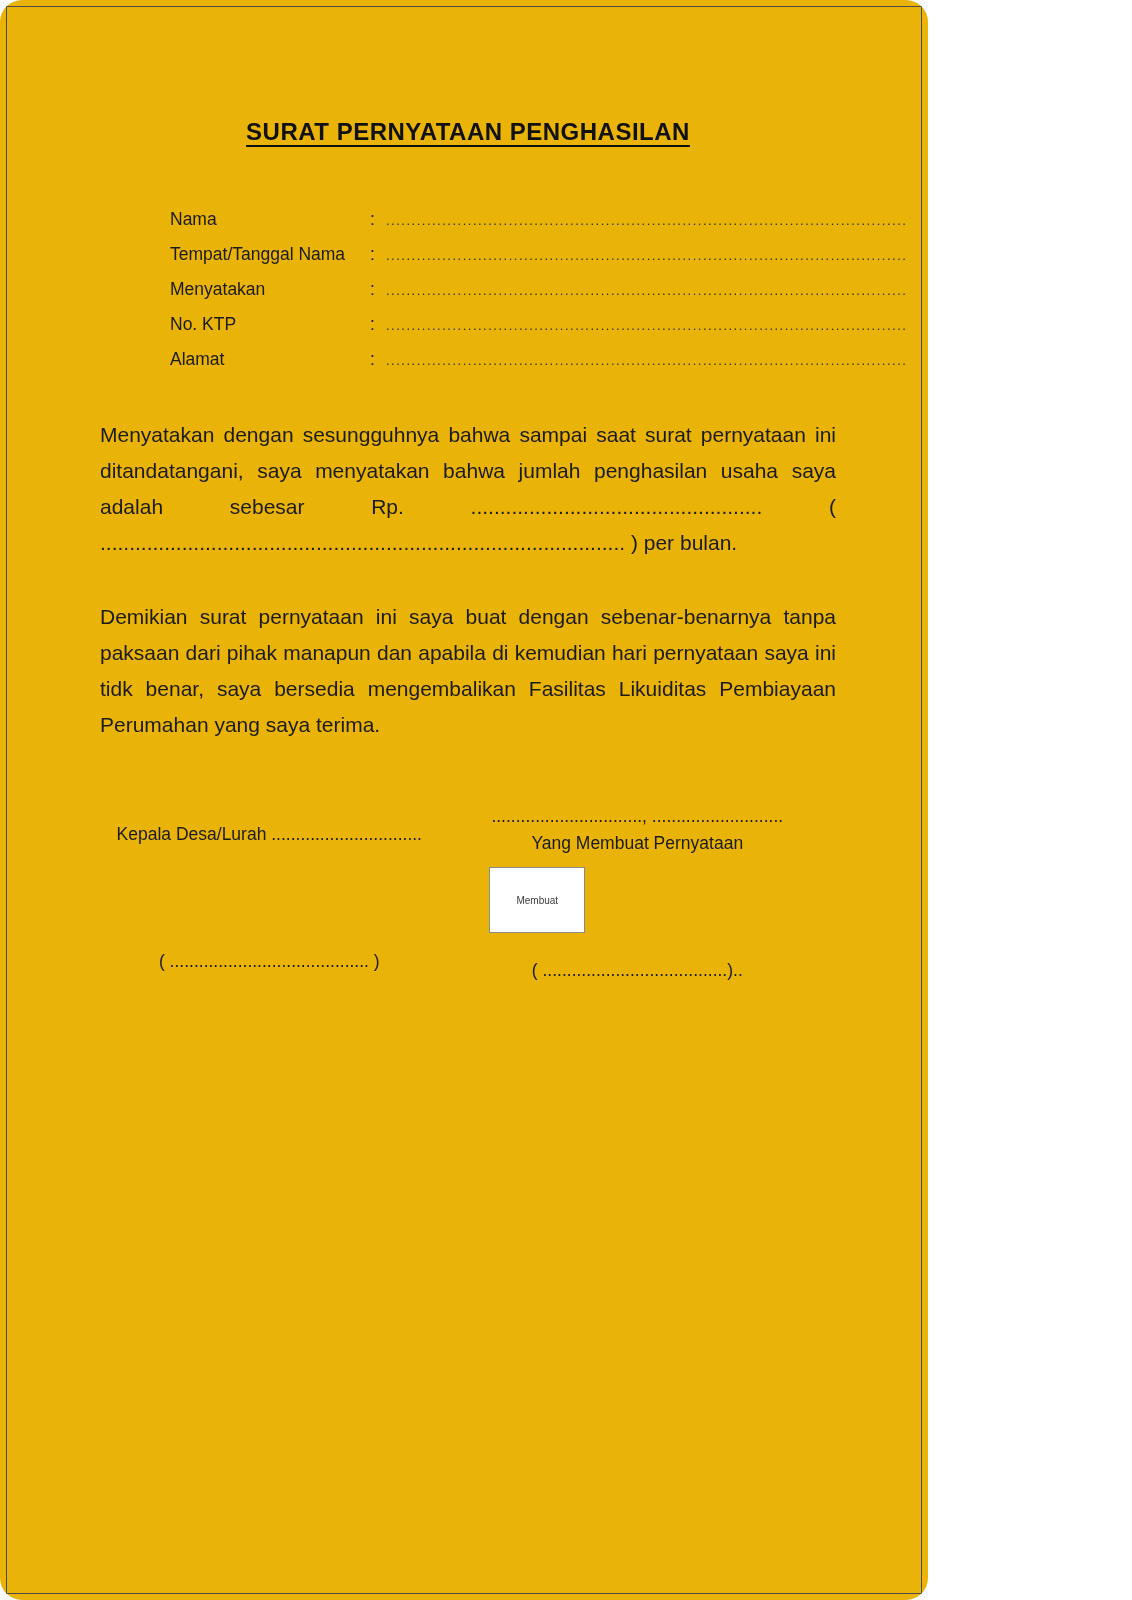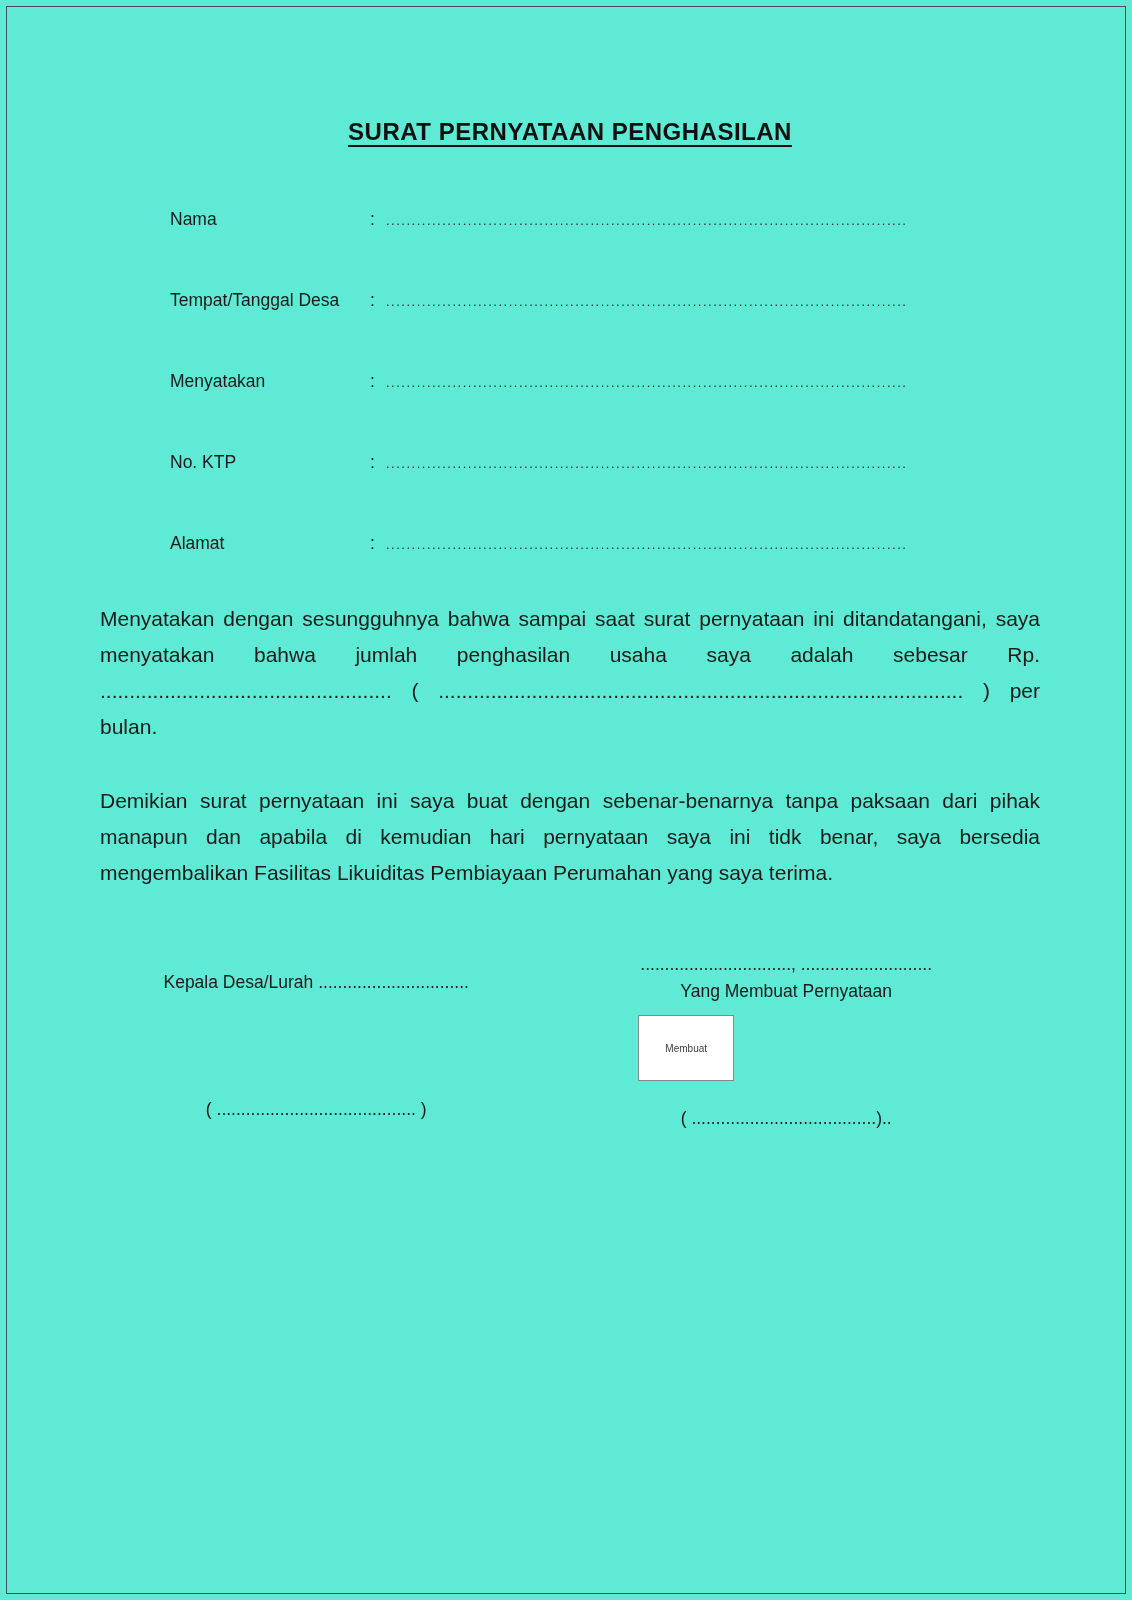--- a/index.html
+++ b/index.html
@@ -4,24 +4,25 @@
 <style>
   * { margin: 0; padding: 0; box-sizing: border-box; }
   html, body { background: #ffffff; }
   body {
     font-family: "Liberation Sans", sans-serif;
     color: #1b1b1b;
     width: 1132px;
   }
   .page {
     position: relative;
-    width: 1132px;
+    width: 928px;
     height: 1600px;
-    background: #5eead4;
+    background: #eab308;
     overflow: hidden;
+    border-radius: 22px;
   }
   .page-frame {
     position: absolute;
     inset: 6px;
     border: 1px solid #4a4a4a;
     pointer-events: none;
   }
   .content {
     position: relative;
     padding: 118px 92px 0 100px;
@@ -43,21 +44,20 @@
   }
   .fields {
     margin-top: 56px;
     margin-left: 70px;
     width: 735px;
   }
   .field-row {
     display: flex;
     align-items: baseline;
     height: 35px;
-    margin-top: 46px;
   }
   .f-label {
     width: 200px;
     flex: 0 0 200px;
     font-size: 17.5px;
     line-height: 35px;
     white-space: nowrap;
   }
   .f-colon {
     width: 16px;
@@ -134,21 +134,21 @@
     <h1 class="doc-title">SURAT PERNYATAAN PENGHASILAN</h1>
 
 
     <div class="fields">
       <div class="field-row">
         <span class="f-label">Nama</span>
         <span class="f-colon">:</span>
         <span class="f-dots">........................................................................................................................................................................</span>
       </div>
       <div class="field-row">
-        <span class="f-label">Tempat/Tanggal Desa</span>
+        <span class="f-label">Tempat/Tanggal Nama</span>
         <span class="f-colon">:</span>
         <span class="f-dots">........................................................................................................................................................................</span>
       </div>
       <div class="field-row">
         <span class="f-label">Menyatakan</span>
         <span class="f-colon">:</span>
         <span class="f-dots">........................................................................................................................................................................</span>
       </div>
       <div class="field-row">
         <span class="f-label">No. KTP</span>

